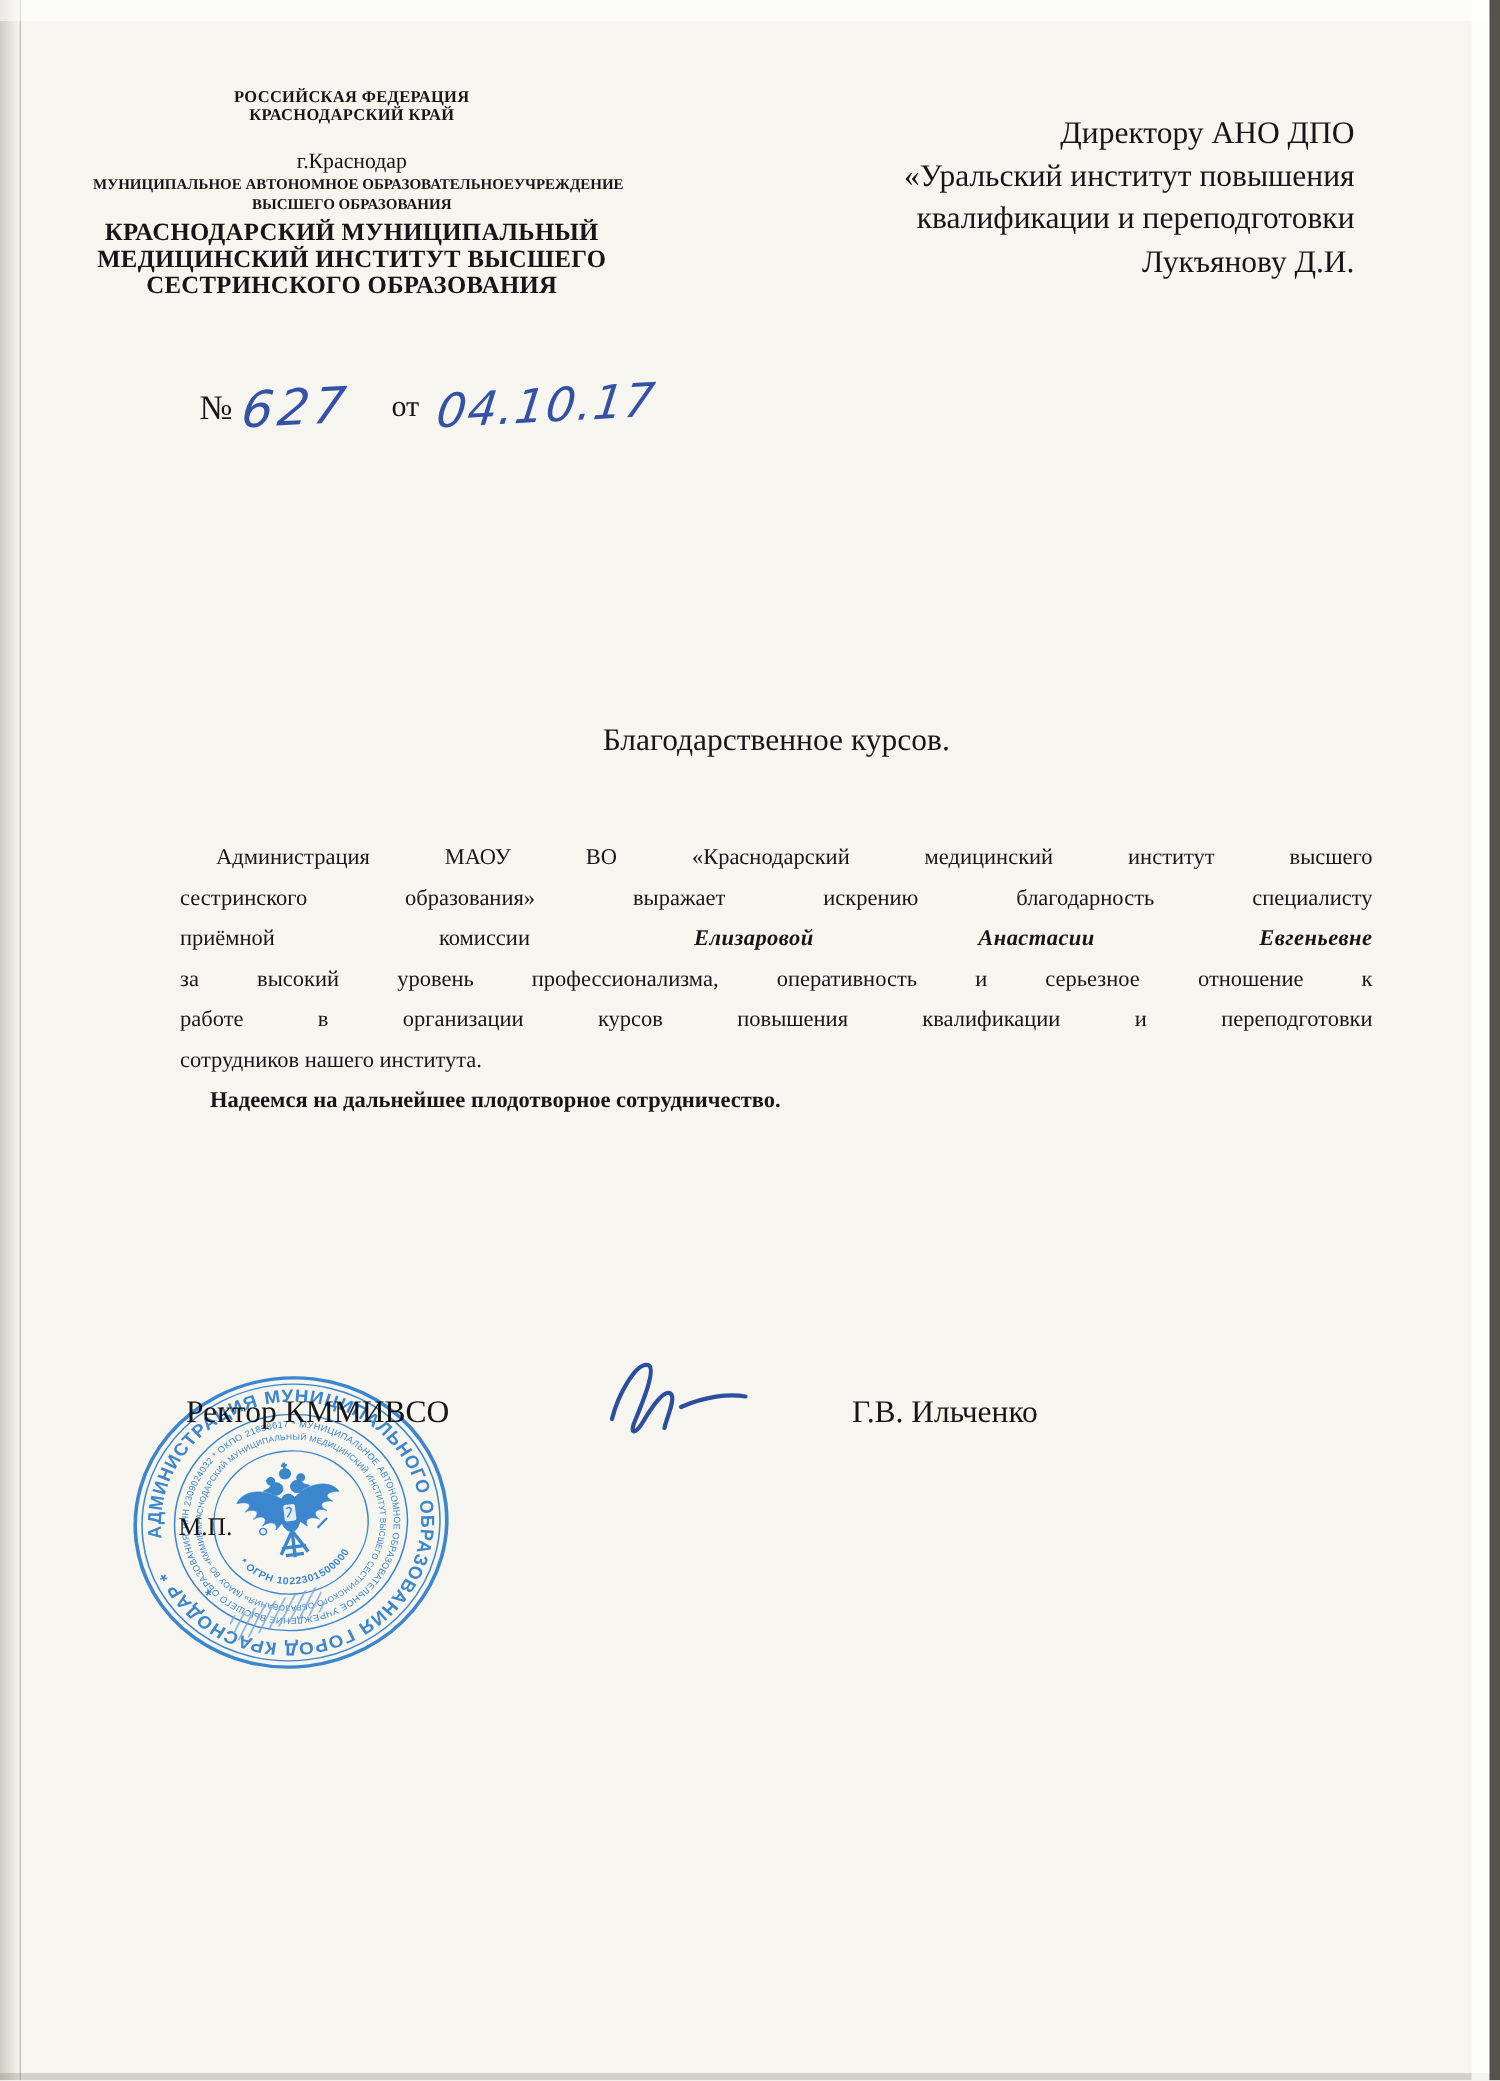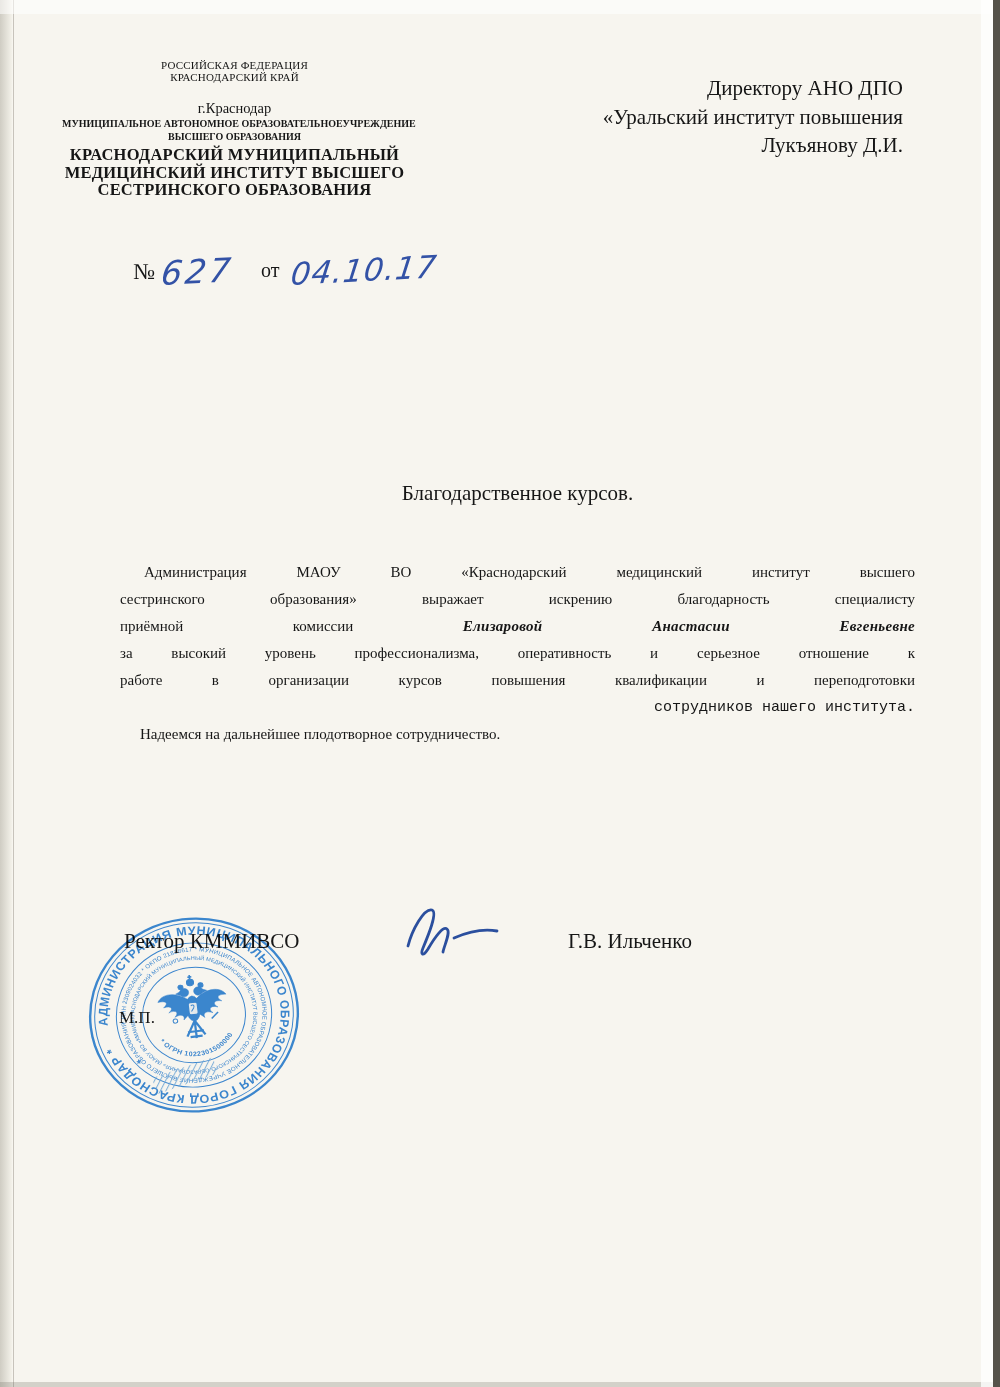--- a/index.html
+++ b/index.html
@@ -10,21 +10,21 @@
   .edge-left{position:absolute;left:0;top:0;bottom:0;width:12px;
              background:linear-gradient(90deg,#cfccc3,#f4f2ea);}
   .edge-crease{position:absolute;left:13px;top:0;bottom:0;width:1px;background:rgba(140,135,125,.45);}
   .edge-right-light{position:absolute;right:7px;top:0;bottom:0;width:12px;background:rgba(255,255,255,.75);}
   .edge-right-dark{position:absolute;right:0;top:0;bottom:0;width:7px;background:#55524a;}
   .edge-top{position:absolute;left:0;right:0;top:0;height:14px;background:rgba(255,255,255,.55);}
   .edge-bottom{position:absolute;left:0;right:0;bottom:0;height:5px;background:rgba(120,115,105,.28);}
 
   
   .letterhead{position:absolute;left:62px;top:60px;width:345px;text-align:center;line-height:1;}
-  .lh-sm{font-size:11px;font-weight:normal;letter-spacing:.2px;line-height:11.5px;}
+  .lh-sm{font-size:11px;font-weight:bold;letter-spacing:.2px;line-height:11.5px;}
   .lh-city{font-size:14.5px;line-height:16px;margin-top:17px;}
   .lh-type{font-size:10px;font-weight:bold;white-space:nowrap;line-height:11px;margin-top:2px;}
   .lh-org{font-size:16.5px;font-weight:bold;line-height:17.5px;letter-spacing:.2px;}
   .lh-org-wrap{margin-top:4px;}
   .lh-addr{font-size:13.5px;line-height:15.5px;}
   .lh-addr-wrap{margin-top:3px;}
   .lh-email{font-size:13.5px;line-height:16px;}
   .lh-email .mail{font-family:"Liberation Sans","DejaVu Sans",sans-serif;font-size:15px;}
 
   
@@ -40,22 +40,22 @@
   .recipient{position:absolute;right:97px;top:74px;width:440px;text-align:right;
              font-size:21px;line-height:28.5px;}
 
   
   .doc-title{position:absolute;left:120px;top:481px;width:795px;text-align:center;font-size:21px;}
 
   
   .body-block{position:absolute;left:120px;top:559px;width:795px;font-size:15px;line-height:27px;}
   .jline{text-align:justify;text-align-last:justify;}
   .jline.first{padding-left:24px;}
-  .pline{text-align:right;font-family:Liberation Mono, monospace;}
-  .closing{text-align:left;padding-left:20px;}
+  .pline{text-align:left;}
+  .closing{text-align:left;padding-left:20px;font-weight:bold;}
   .body-block b i{letter-spacing:.3px;}
 
   
   .sig-pos{position:absolute;left:124px;top:929px;font-size:21px;}
   .sig-name{position:absolute;left:568px;top:929px;font-size:21px;}
   .sig-mark{position:absolute;left:393px;top:896px;width:112px;height:70px;}
   .sig-mark path{fill:none;stroke:#2b4f9e;stroke-width:2.8;stroke-linecap:round;stroke-linejoin:round;}
   .mp-note{position:absolute;left:119px;top:1008px;font-size:17px;}
 
   
@@ -97,20 +97,21 @@
   <div class="refline">
     <span class="no-sym">№</span>
     <span class="hand">627</span>
     <span class="ot">от</span>
     <span class="hand date">04.10.17</span>
   </div>
 
   <div class="recipient">
     <div>Директору АНО ДПО</div>
     <div>«Уральский институт повышения</div>
+    <div>квалификации и переподготовки</div>
     <div>Лукъянову Д.И.</div>
   </div>
 
   <div class="doc-title">Благодарственное курсов.</div>
 
   <div class="body-block">
     <div class="jline first">Администрация МАОУ ВО «Краснодарский медицинский институт высшего</div>
     <div class="jline">сестринского образования» выражает искрению благодарность специалисту</div>
     <div class="jline">
       <span>приёмной комиссии</span>

